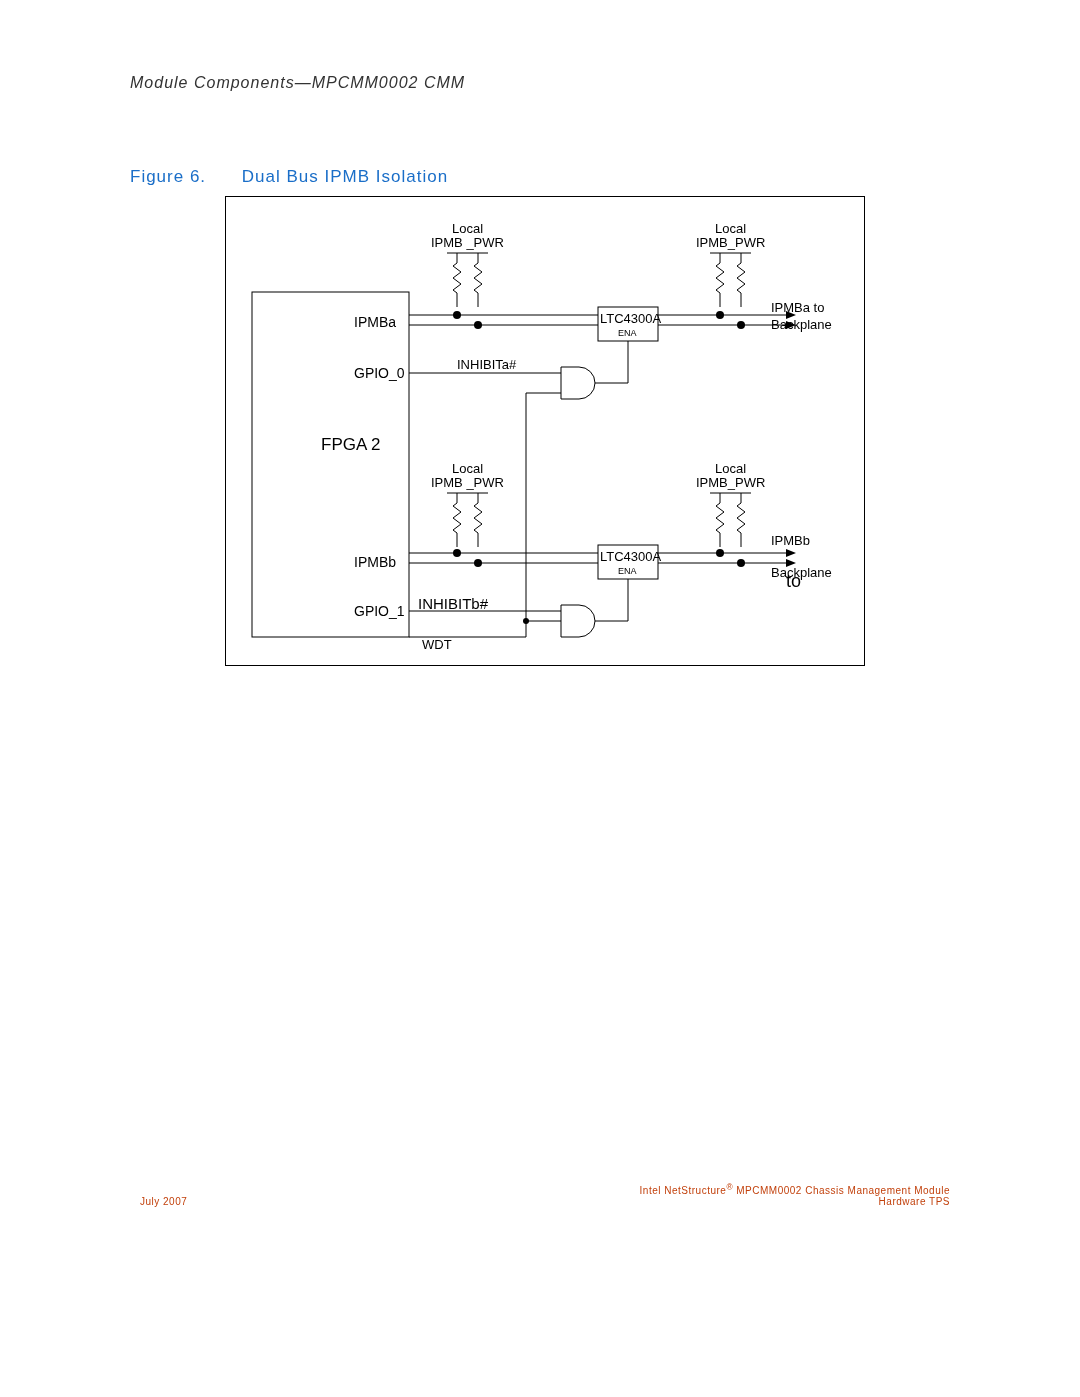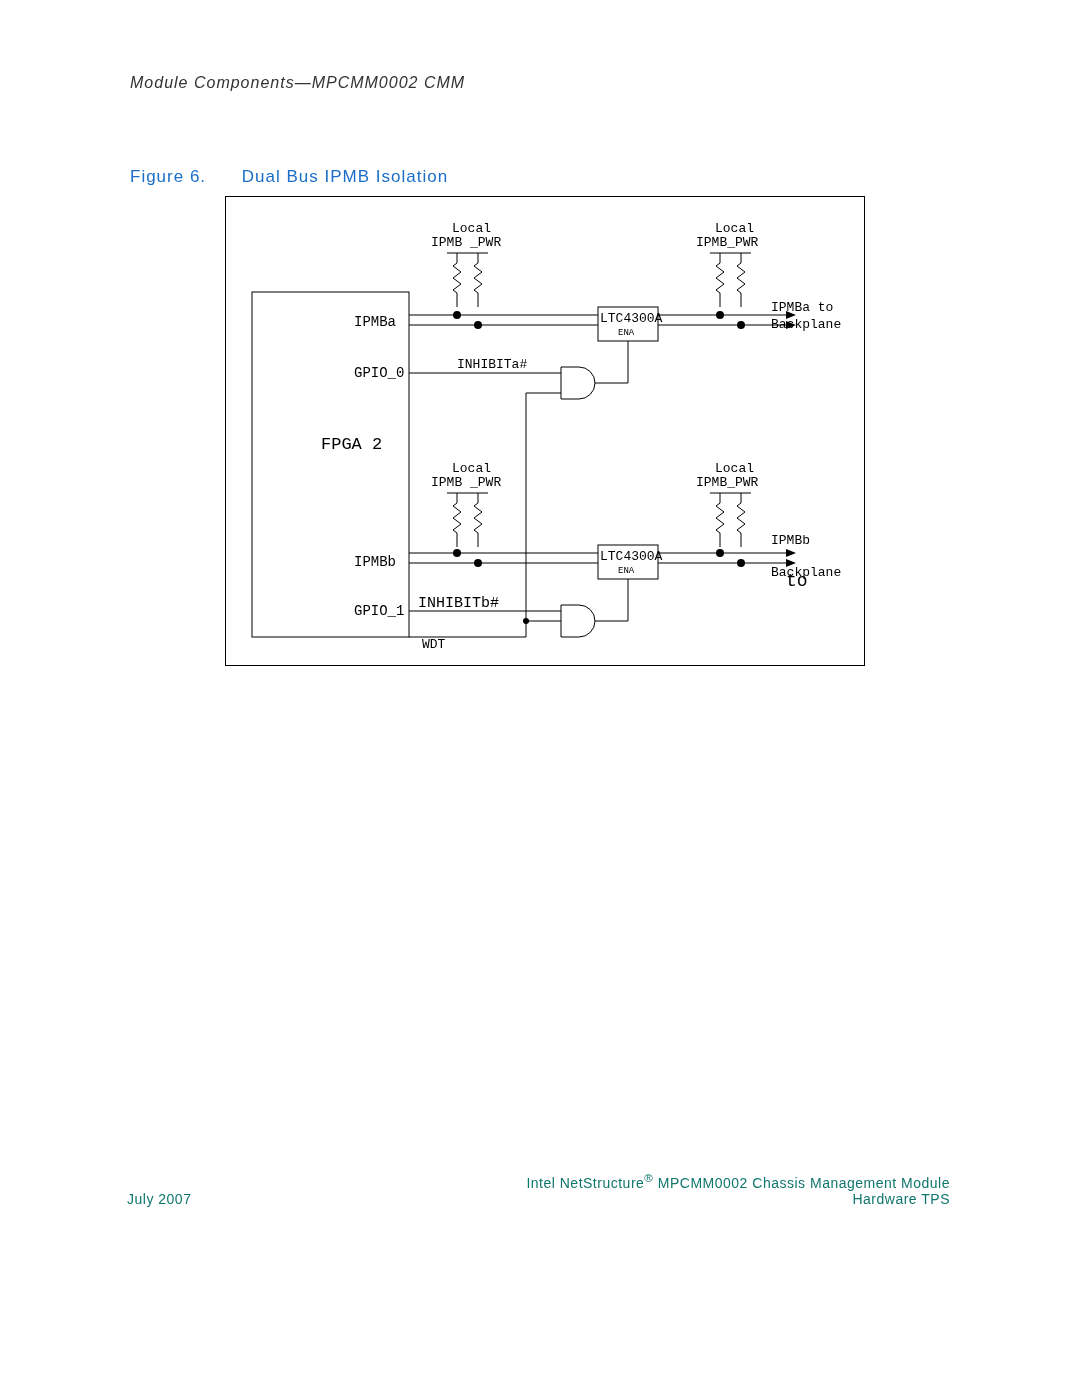--- a/index.html
+++ b/index.html
@@ -5,22 +5,22 @@
   * { box-sizing: border-box; margin: 0; padding: 0; }
   body { width: 1080px; height: 1397px; background: #fff; font-family: Verdana, Arial, sans-serif; position: relative; }
   .header-row { position: absolute; top: 74px; left: 130px; right: 130px; display: flex; justify-content: flex-start; align-items: center; }
   .header-text { font-style: italic; font-size: 16px; letter-spacing: 1px; color: #333; }
   .logo { width: 110px; height: 72px; position: relative; }
   .logo svg { width: 100%; height: 100%; }
   .fig-caption { position: absolute; top: 167px; left: 130px; font-size: 17px; letter-spacing: 1px; color: #1a6ec8; }
   .fig-caption .fignum { margin-right: 30px; }
   .diagram { position: absolute; top: 196px; left: 225px; width: 640px; height: 470px; border: 1px solid #000; }
   .diagram svg { position: absolute; top: 0; left: 0; width: 640px; height: 470px; }
-  .dia-text { position: absolute; font-family: Liberation Mono, monospace; color: #000; white-space: nowrap; }
-  .footer { position: absolute; bottom: 190px; left: 127px; right: 130px; font-size: 14px; color: #0f766e; letter-spacing: 0.5px; }
+  .dia-text { position: absolute; font-family: Liberation Sans, sans-serif; color: #000; white-space: nowrap; }
+  .footer { position: absolute; bottom: 190px; left: 140px; right: 130px; font-size: 10px; color: #c2410c; letter-spacing: 0.5px; }
   .footer .right { text-align: right; }
   .footer .row { display: flex; justify-content: space-between; }
 </style>
 </head>
 <body>
 
 <div class="header-row">
   <div class="header-text">Module Components—MPCMM0002 CMM</div>
 </div>
 

